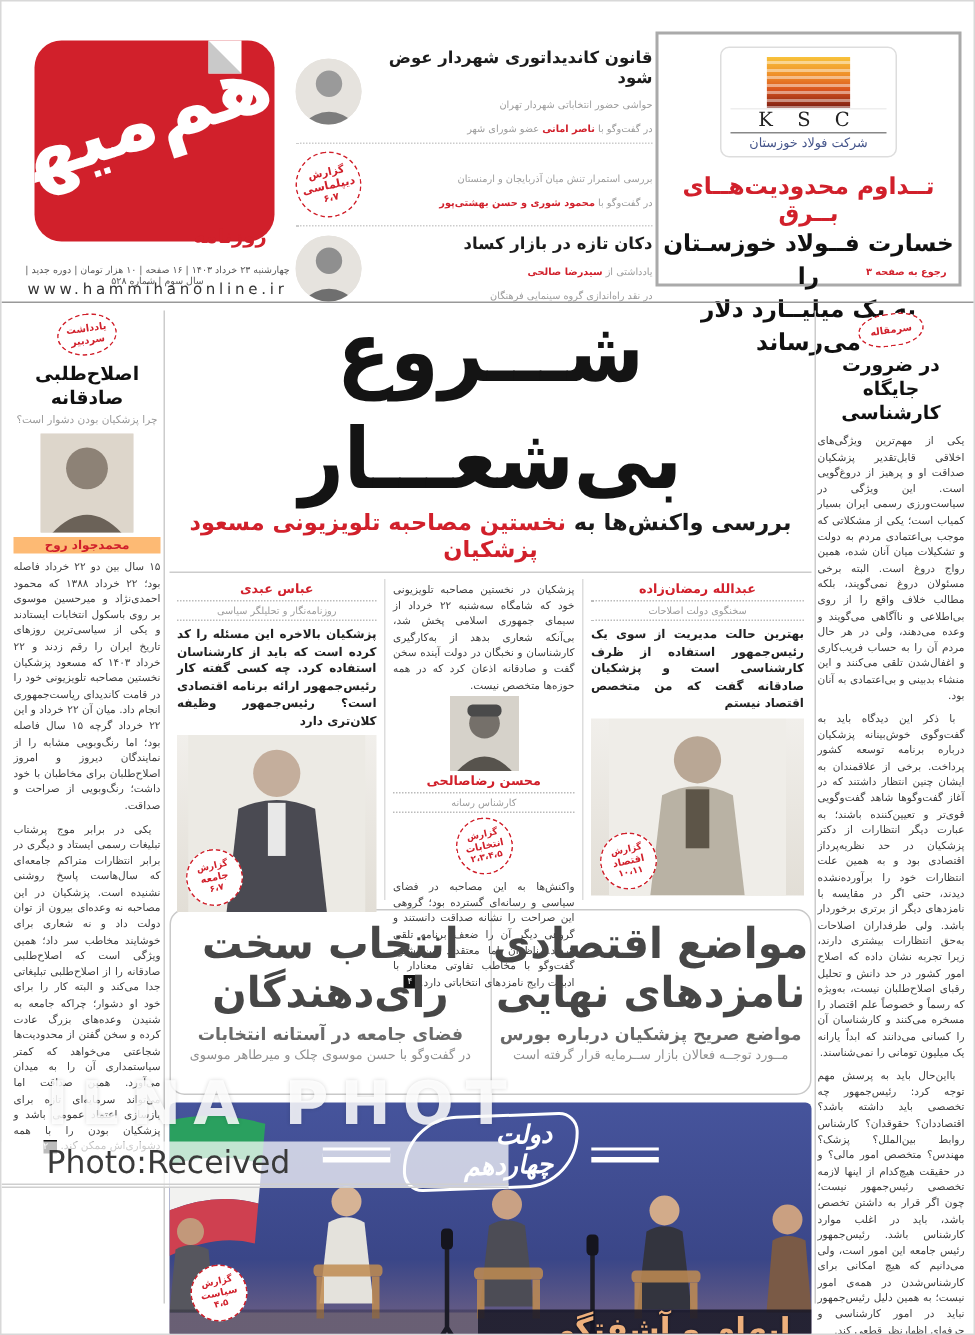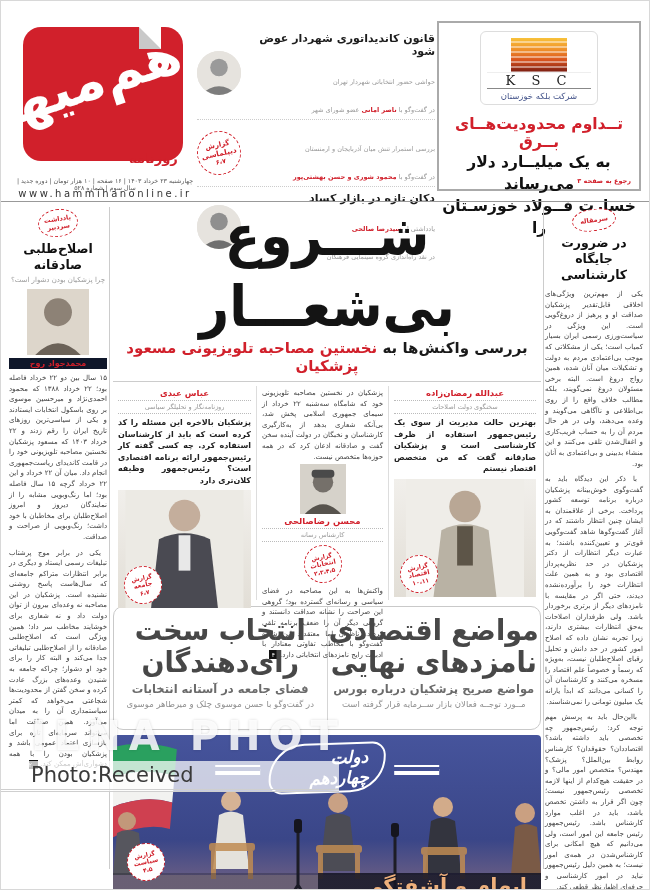--- a/index.html
+++ b/index.html
@@ -18,21 +18,21 @@
   .dateline { position:absolute; left:14px; top:176px; width:180px; font-size:6.3px; color:#555; text-align:center; }
   .website { position:absolute; left:14px; top:187px; width:180px; font-size:10px; color:#333;
              letter-spacing:2.5px; direction:ltr; text-align:center; }
 
   
   .teasers { position:absolute; left:196px; top:26px; width:238px; }
   .teaser { display:flex; align-items:center; gap:6px; padding:5px 0; border-bottom:1px dotted #ccc; }
   .teaser:last-child { border-bottom:none; }
   .t-text { flex:1; text-align:right; }
   .t-hl { font-size:11px; font-weight:bold; color:#1d1d1d; }
-  .t-sub { font-size:6.5px; color:#999; margin-top:20px; }
+  .t-sub { font-size:6.5px; color:#999; margin-top:8px; }
   .t-name { color:#d1202b; font-weight:bold; }
   .avatar { width:44px; height:44px; border-radius:50%; background:#e3e0db; position:relative; overflow:hidden; flex:0 0 44px; }
   .avatar svg { width:100%; height:100%; }
   .avatar::after { content:""; position:absolute; inset:-3px; border-radius:50%;
                    border-left:2px solid #d1202b; transform:rotate(35deg); }
   .badge { width:44px; height:44px; border-radius:50%; background:#fff; border:1.5px dashed #d1202b;
            color:#d1202b; display:flex; flex-direction:column; justify-content:center; align-items:center;
            font-weight:bold; flex:0 0 44px; transform:rotate(-12deg); }
   .badge .b1 { font-size:7px; } .badge .b2 { font-size:7.5px; } .badge .b3 { font-size:6.5px; }
 
@@ -57,21 +57,21 @@
   .side-col { position:absolute; top:206px; width:98px; }
   .left-col  { left:8px; }
   .right-col { left:544px; }
   .col-badge { margin:2px auto 4px; width:40px; height:28px; border:1.5px dashed #d1202b; border-radius:50%;
                color:#d1202b; font-size:6.5px; font-weight:bold; display:flex; flex-direction:column;
                align-items:center; justify-content:center; transform:rotate(-8deg); background:#fff; }
   .col-hl { font-size:12.5px; font-weight:bold; color:#111; text-align:center; line-height:16px; }
   .col-sub { font-size:7px; color:#999; text-align:center; margin:3px 0 5px; }
   .col-photo { width:62px; height:66px; margin:0 auto 3px; background:#ddd6cc; overflow:hidden; }
   .col-author { font-size:8px; font-weight:bold; color:#d1202b; text-align:center;
-                background:#0f172a; padding:1px 0; margin-bottom:4px; }
+                background:#fdba74; padding:1px 0; margin-bottom:4px; }
   .tiny { font-size:7px; line-height:10.6px; color:#3d3d3d; text-align:justify; }
   .tiny p + p { margin-top:5px; text-indent:6px; }
   .endmark { display:inline-block; width:9px; height:9px; background:#111; color:#fff; font-size:6px;
              text-align:center; line-height:9px; vertical-align:middle; }
 
   
   .center { position:absolute; left:112px; top:204px; width:428px; }
   .v-rule { position:absolute; top:206px; height:662px; border-left:1px solid #ccc; }
   .lead-hl { font-size:52px; font-weight:bold; color:#141414; text-align:center; line-height:66px;
              letter-spacing:-1px; transform:scaleY(1.08); }
@@ -192,25 +192,25 @@
             <path d="M3 40 Q20 24 37 40 Z" fill="#6f6f6f"></path>
           </svg>
       </div>
     </div>
   </div>
 
   <div class="ad">
     <div class="ksc-logo">
       <div class="ksc-stripes"></div>
       <div class="ksc-letters">K S C</div>
-      <div class="ksc-co">شرکت بلکه خوزستان</div>
+      <div class="ksc-co">شرکت فولاد خوزستان</div>
     </div>
     <div class="ad-red">تــداوم محدودیت‌هــای بــرق</div>
+    <div class="ad-black">خسارت فــولاد خوزسـتان را</div>
     <div class="ad-black">به یک میلیــارد دلار می‌رساند</div>
-    <div class="ad-black">خسارت فــولاد خوزسـتان را</div>
     <div class="ad-ref">رجوع به صفحه ۳</div>
   </div>
 
   <div class="rule-top"></div>
   <div class="v-rule" style="left:108px"></div>
   <div class="v-rule" style="left:542px"></div>
 
   <div class="side-col left-col">
     <div class="col-badge">
       <span>یادداشت</span>

